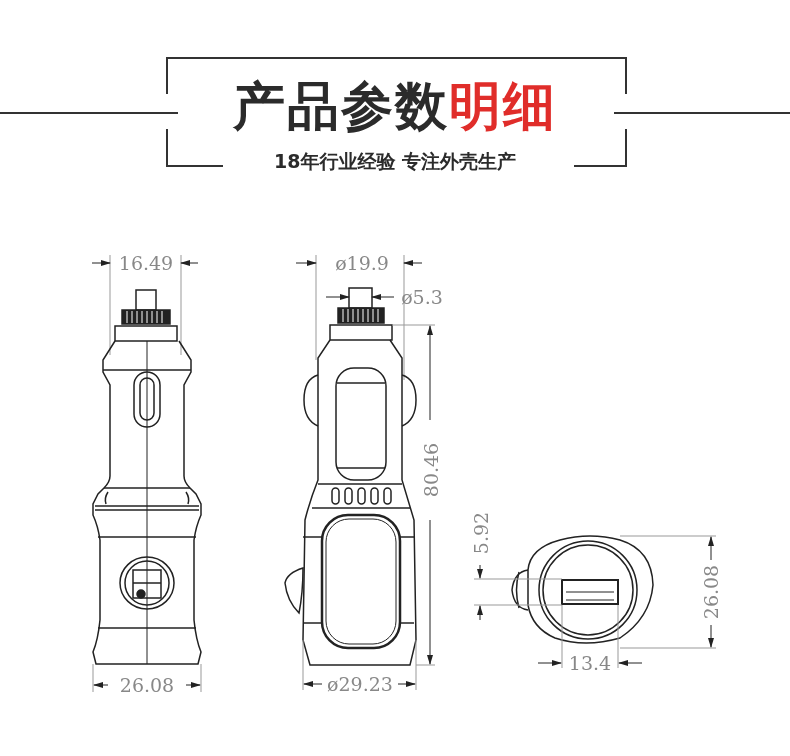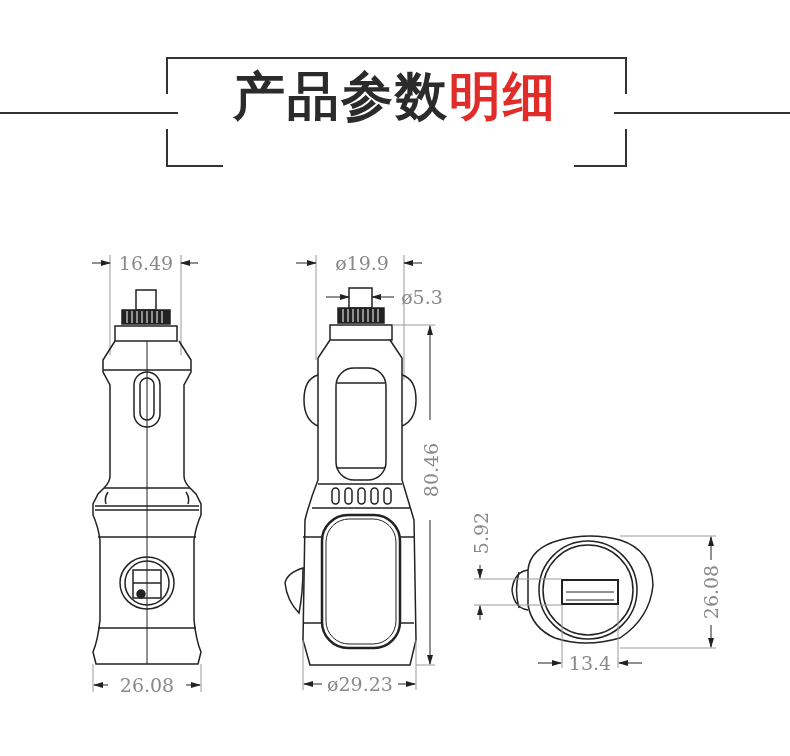--- a/index.html
+++ b/index.html
@@ -1,38 +1,39 @@
 <!DOCTYPE html>
 <html><head>
 <meta charset="utf-8">
 <style>
   html, body { margin:0; padding:0; background:#ffffff; }
   body { width:790px; height:756px; position:relative; overflow:hidden; font-family:"DejaVu Sans", sans-serif; }
   .header { position:absolute; left:0; top:0; width:790px; height:200px; }
-  .title { position:absolute; left:0; width:790px; top:66px; text-align:center; font-size:52px; font-weight:bold; letter-spacing:2px; color:#2b2b2b; line-height:60px; white-space:nowrap; }
+  .title { position:absolute; left:0; width:790px; top:76px; text-align:center; font-size:52px; font-weight:bold; letter-spacing:2px; color:#2b2b2b; line-height:60px; white-space:nowrap; }
   .title .accent { color:#e02d2a; }
   .subtitle { position:absolute; left:0; width:790px; top:149px; text-align:center; font-size:19px; font-weight:bold; color:#2b2b2b; line-height:24px; white-space:nowrap; }
   .line { position:absolute; background:#333333; }
   svg.drawing { position:absolute; left:0; top:0; }
   .dim { font-family:"DejaVu Serif", serif; fill:#888; font-size:19px; }
 </style>
 </head>
 <body>
 
 <div class="header">
   <div class="line" style="left:0;top:112px;width:178px;height:2px;"></div>
   <div class="line" style="left:614px;top:112px;width:176px;height:2px;"></div>
   <div class="line" style="left:166px;top:57px;width:461px;height:2px;"></div>
   <div class="line" style="left:166px;top:57px;width:2px;height:37px;"></div>
   <div class="line" style="left:166px;top:129px;width:2px;height:38px;"></div>
   <div class="line" style="left:625px;top:57px;width:2px;height:37px;"></div>
   <div class="line" style="left:625px;top:129px;width:2px;height:38px;"></div>
   <div class="line" style="left:166px;top:165px;width:57px;height:2px;"></div>
   <div class="line" style="left:574px;top:165px;width:53px;height:2px;"></div>
   <div class="title"><span>产品参数</span><span class="accent">明细</span></div>
+  <div class="subtitle">18年行业经验 专注外壳生产</div>
 </div>
 
 <svg class="drawing" width="790" height="756" viewBox="0 0 790 756">
   <defs>
     <marker id="arr" markerWidth="10" markerHeight="8" refX="9" refY="4" orient="auto">
       <path d="M0,1 L10,4 L0,7 Z" fill="#222"></path>
     </marker>
   </defs>
 
   <g stroke="#222" fill="none" stroke-width="1.5">

